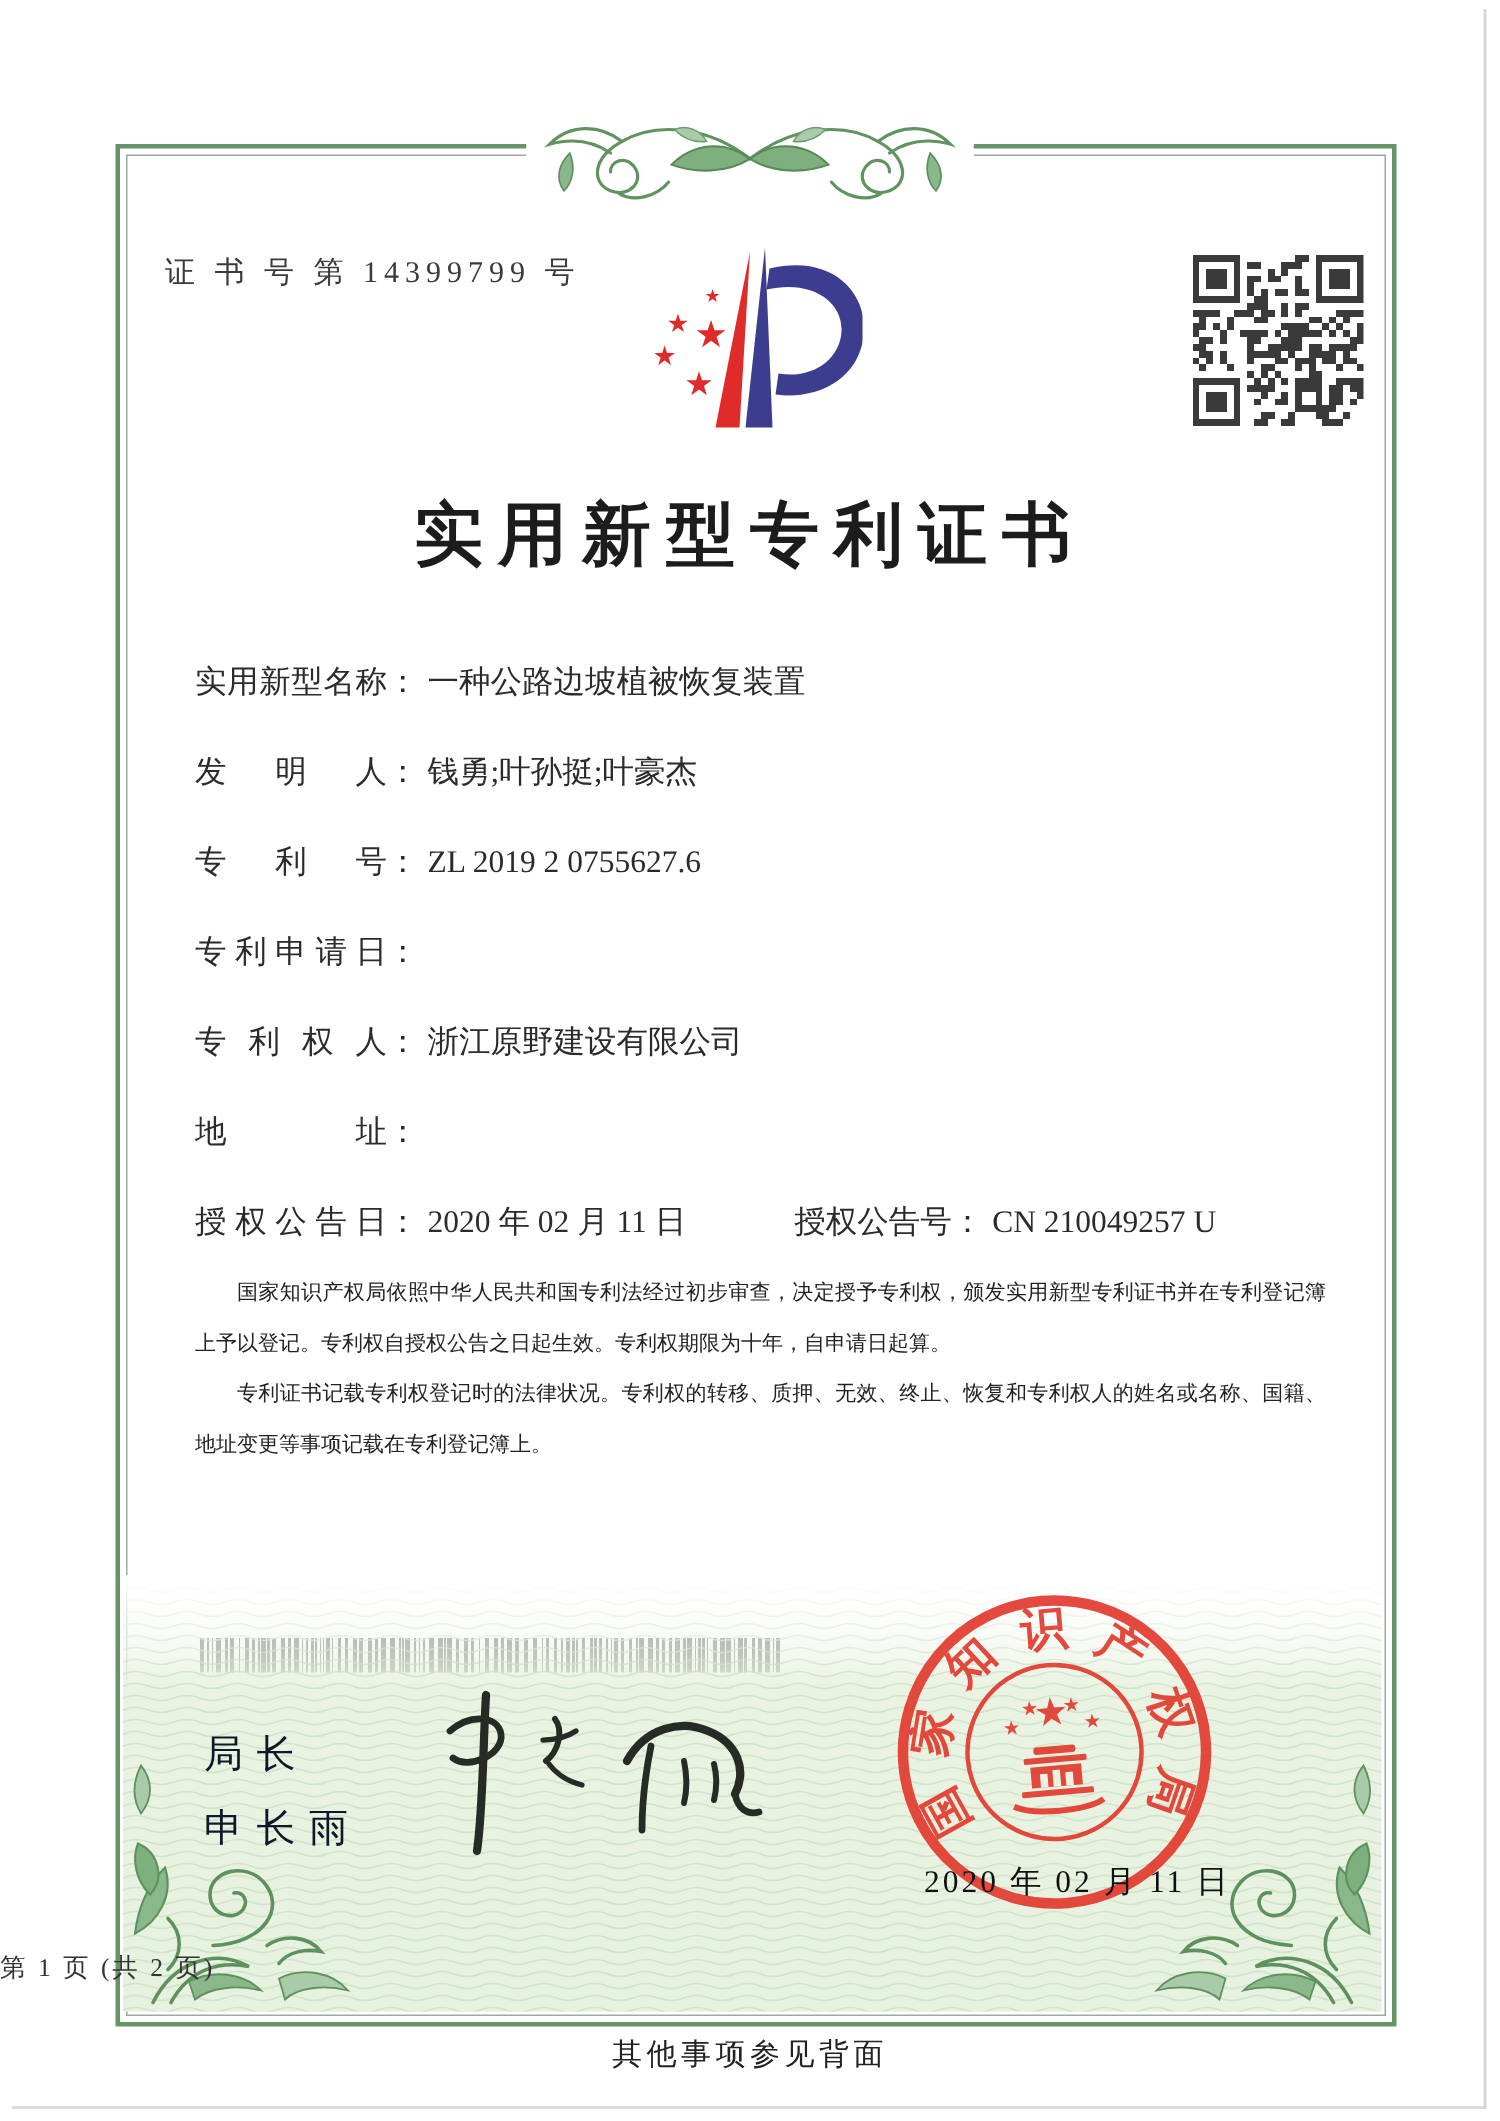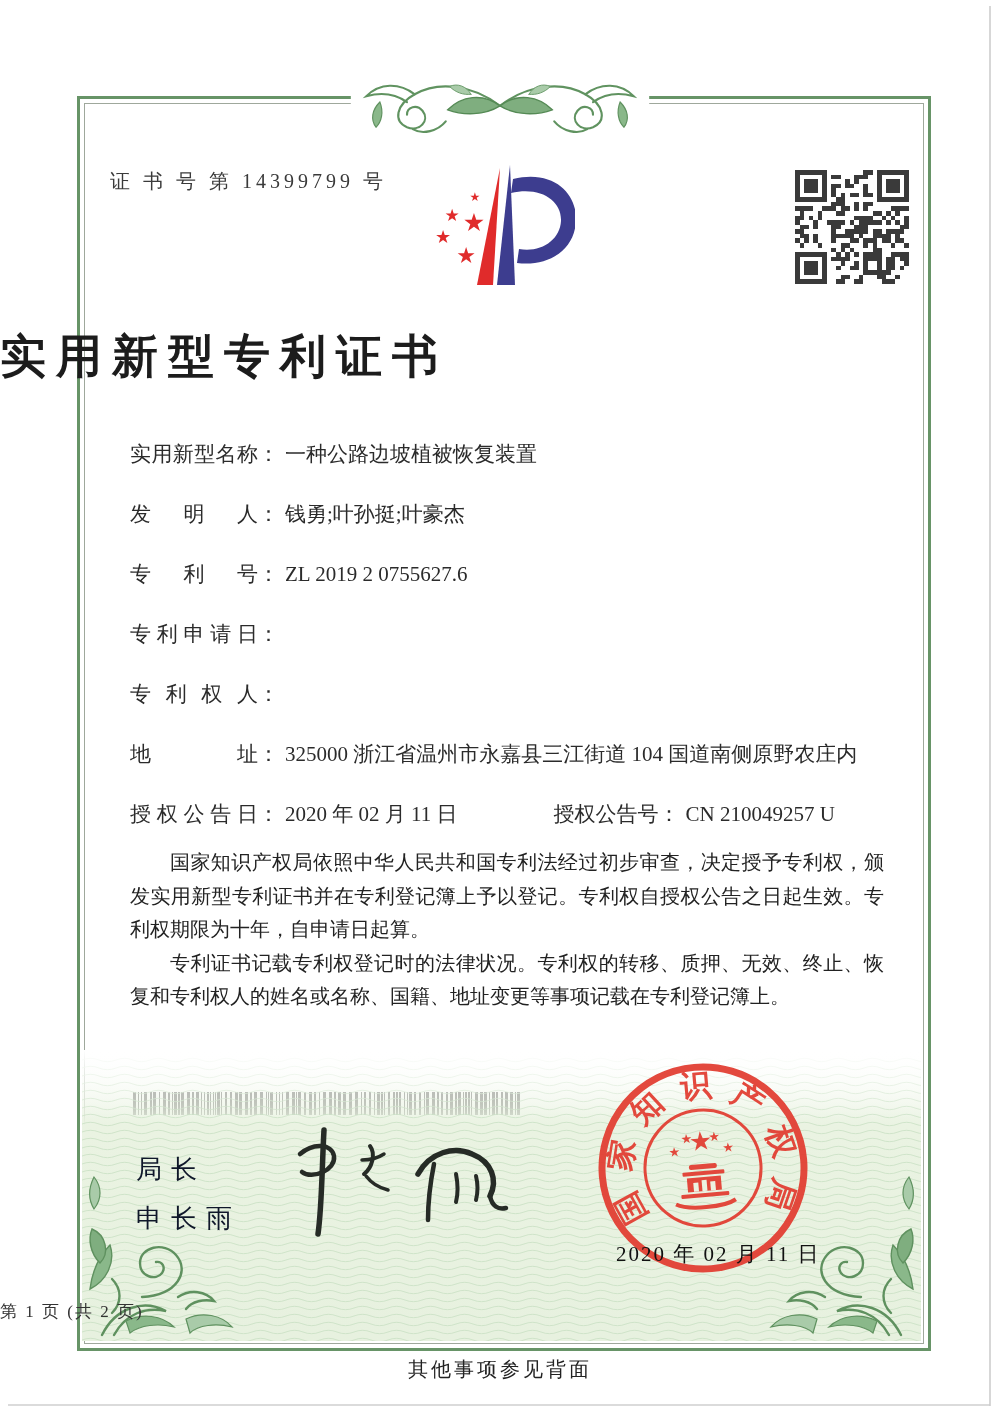--- a/index.html
+++ b/index.html
@@ -11,33 +11,33 @@
 
   
   .frame{position:absolute;left:77px;top:96px;width:848px;height:1249px;border:3px solid #679467;}
   .frame-inner{position:absolute;left:4px;top:4px;right:4px;bottom:4px;border:1px solid #9fa89c;}
 
   .certno{position:absolute;left:110px;top:168px;font-size:20px;letter-spacing:4px;color:#3a3a3a;}
 
   .logo{position:absolute;left:425px;top:163px;width:150px;height:140px;}
   .qr{position:absolute;left:795px;top:170px;width:114px;height:114px;}
 
-  .title{position:absolute;left:0;top:326px;width:100%;text-align:left;
+  .title{position:absolute;left:0;top:326px;width:100%;text-align:center;
          font-size:46px;font-weight:bold;letter-spacing:10px;color:#1c1c1c;}
 
   .fields{position:absolute;left:130px;top:438px;width:760px;display:flex;flex-direction:column;gap:27px;}
   .frow{display:flex;align-items:flex-start;font-size:21px;line-height:33px;}
   .flabel{display:inline-block;width:128px;text-align:justify;text-align-last:justify;flex:0 0 128px;}
   .fcolon{flex:0 0 auto;}
   .fvalue{margin-left:6px;max-width:600px;}
   .grantrow{display:flex;font-size:21px;line-height:33px;}
-  .grantrow .right{margin-left:96px;display:flex;}
+  .grantrow .right{margin-left:72px;display:flex;}
   .plainlabel{flex:0 0 auto;}
 
-  .paras{position:absolute;left:130px;top:846px;width:754px;font-size:20px;line-height:33.5px;
+  .paras{position:absolute;left:130px;top:846px;width:754px;font-size:14px;line-height:33.5px;
          text-align:justify;color:#222;}
   .paras p{margin:0;text-indent:2em;}
 
   .barcode{position:absolute;left:133px;top:1092px;width:388px;height:23px;}
 
   
   .panel{position:absolute;left:82px;top:1050px;width:839px;height:291px;
          background:linear-gradient(180deg, rgba(234,243,228,0) 0%, #eaf3e2 26%, #e7f1df 100%);}
   .panel svg.waves{position:absolute;left:0;top:0;}
   .panel-fade{position:absolute;left:0;top:0;width:100%;height:70px;
@@ -330,25 +330,25 @@
         <span class="fcolon">：</span>
       <span class="fvalue">ZL 2019 2 0755627.6</span>
     </div>
     <div class="frow">
       <span class="flabel">专利申请日</span>
         <span class="fcolon">：</span>
     </div>
     <div class="frow">
       <span class="flabel">专利权人</span>
         <span class="fcolon">：</span>
+      <span class="fvalue">浙江原野建设有限公司</span>
     </div>
     <div class="frow">
       <span class="flabel">地址</span>
         <span class="fcolon">：</span>
-      <span class="fvalue">325000  浙江省温州市永嘉县三江街道 104 国道南侧原野农庄内</span>
     </div>
     <div class="grantrow">
       <span class="flabel">授权公告日</span>
         <span class="fcolon">：</span>
       <span class="fvalue">2020 年 02 月 11 日</span>
       <span class="right">
         <span class="plainlabel">授权公告号</span>
           <span class="fcolon">：</span>
         <span class="fvalue">CN 210049257 U</span>
       </span>

